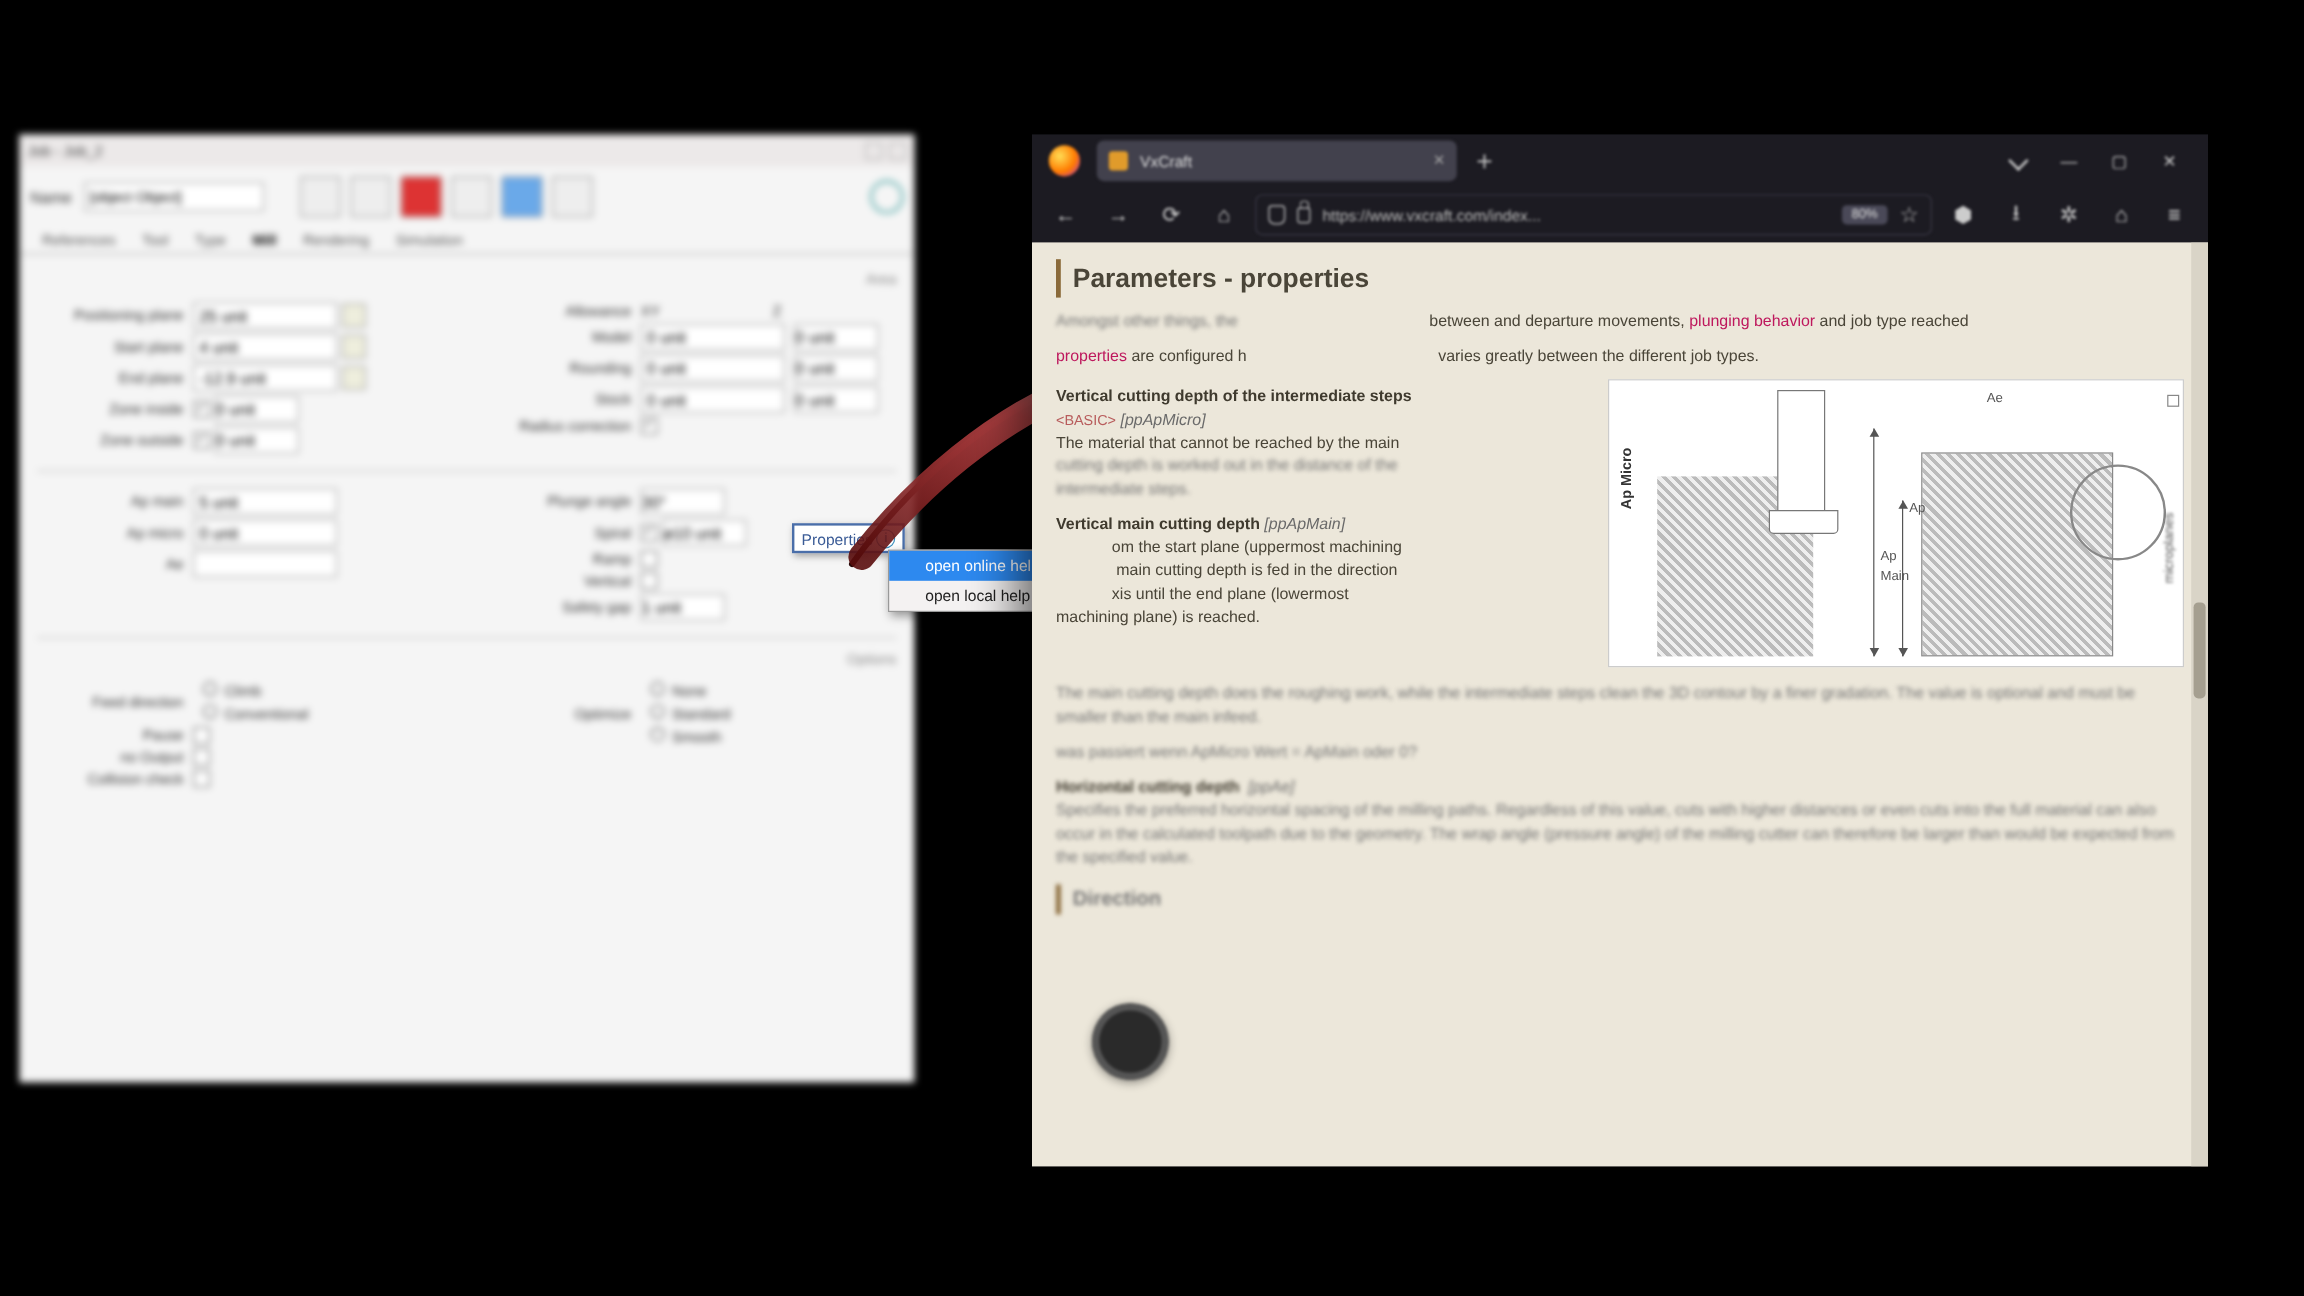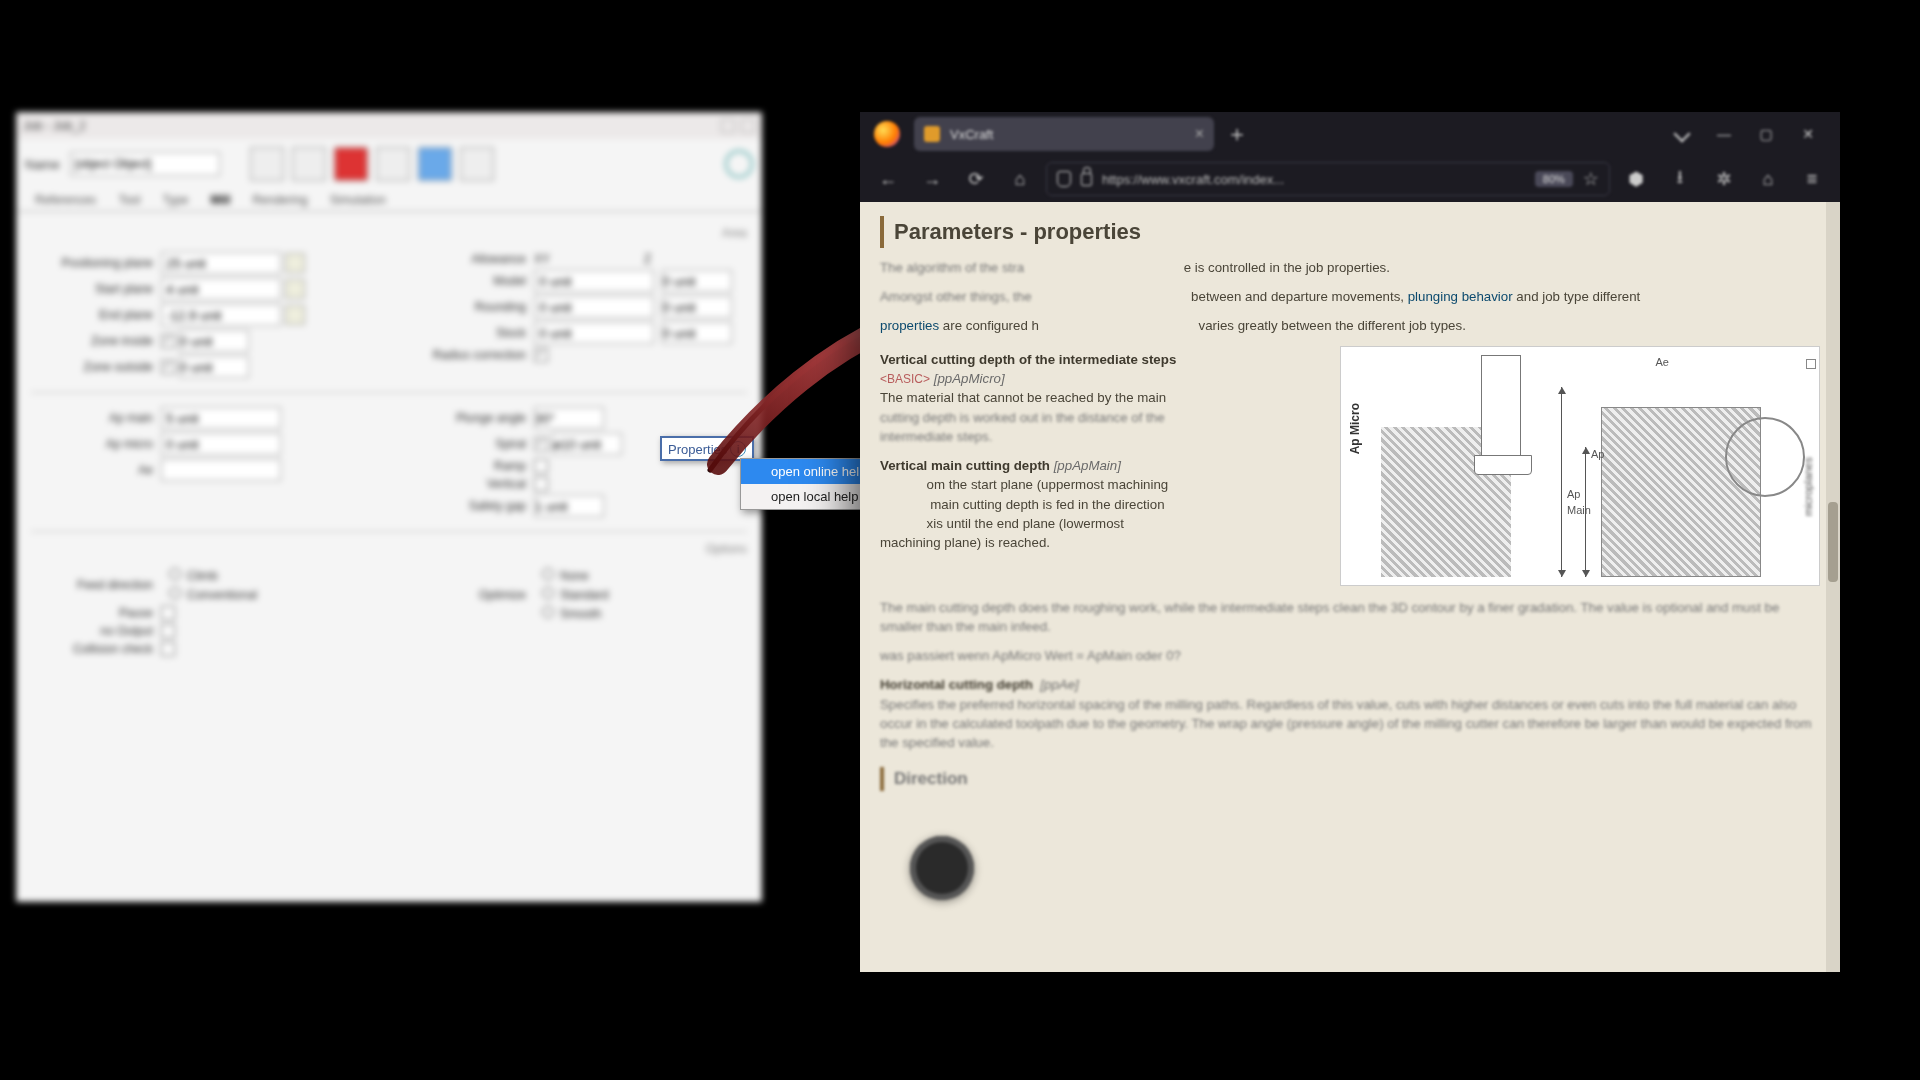--- a/index.html
+++ b/index.html
@@ -86,21 +86,21 @@
   
   .page {
     position:relative;
     background:#ece7da; width:100%; height:calc(100% - 90px);
     padding:14px 20px 0 20px; color:#4a4538; font-size:13.3px; line-height:1.45;
     overflow:hidden;
   }
   .page h1 { font-size:22px; font-weight:700; color:#4a4538; border-left:4px solid #8a6a3a; padding-left:10px; margin-bottom:10px; }
   .page h2 { font-size:17px; font-weight:700; color:#4a4538; border-left:4px solid #8a6a3a; padding-left:10px; margin:14px 0 8px; }
   .page p { margin:4px 0 10px; }
-  .page a, .page .lk { color:#0c4a6e; }
+  .page a, .page .lk { color:#be185d; }
   .page .section-top { position:relative; }
   .page .dim { filter: blur(1.8px); color:#777; }
   .page strong { color:#3f3a2e; }
   .page em.badge { color:#b85c5c; font-style:normal; font-size:12px; }
   .page .mono { color:#6a6a6a; font-style:italic; }
 
   .doc-body { display:flex; gap:16px; }
   .doc-text { flex:1; }
   .diagram {
     width:480px; height:240px; background:#fff; border:1px solid #ccc; position:relative; flex:none;
@@ -366,24 +366,21 @@
     </div>
 
     <div class="page">
       <div class="scrollbar">
           <div class="thumb"></div>
         </div>
 
       <div class="section-top">
         <h1>Parameters - properties</h1>
         <p>
-          <span class="dim">The algorithm of the stra</span><span style="visibility:hidden">xxxxxxxxxxxxxxxxxxxxxxxx</span><span>e is controlled in the job properties.</span>
-        </p>
-        <p>
-          <span class="dim">Amongst other things, the</span><span style="visibility:hidden">xxxxxxxxxxxxxxxxxxxxxxxx</span><span>between and departure movements, </span><span class="lk">plunging behavior</span><span> and job type different</span>
+          <span class="dim">Amongst other things, the</span><span style="visibility:hidden">xxxxxxxxxxxxxxxxxxxxxxxx</span><span>between and departure movements, </span><span class="lk">plunging behavior</span><span> and job type reached</span>
         </p>
         <p>
           <span class="lk">properties</span><span> are configured h</span><span style="visibility:hidden">xxxxxxxxxxxxxxxxxxxxxxxx</span><span>varies greatly between the different job types.</span>
         </p>
       </div>
 
 
       <div class="doc-body">
         <div class="doc-text">
           <p>

